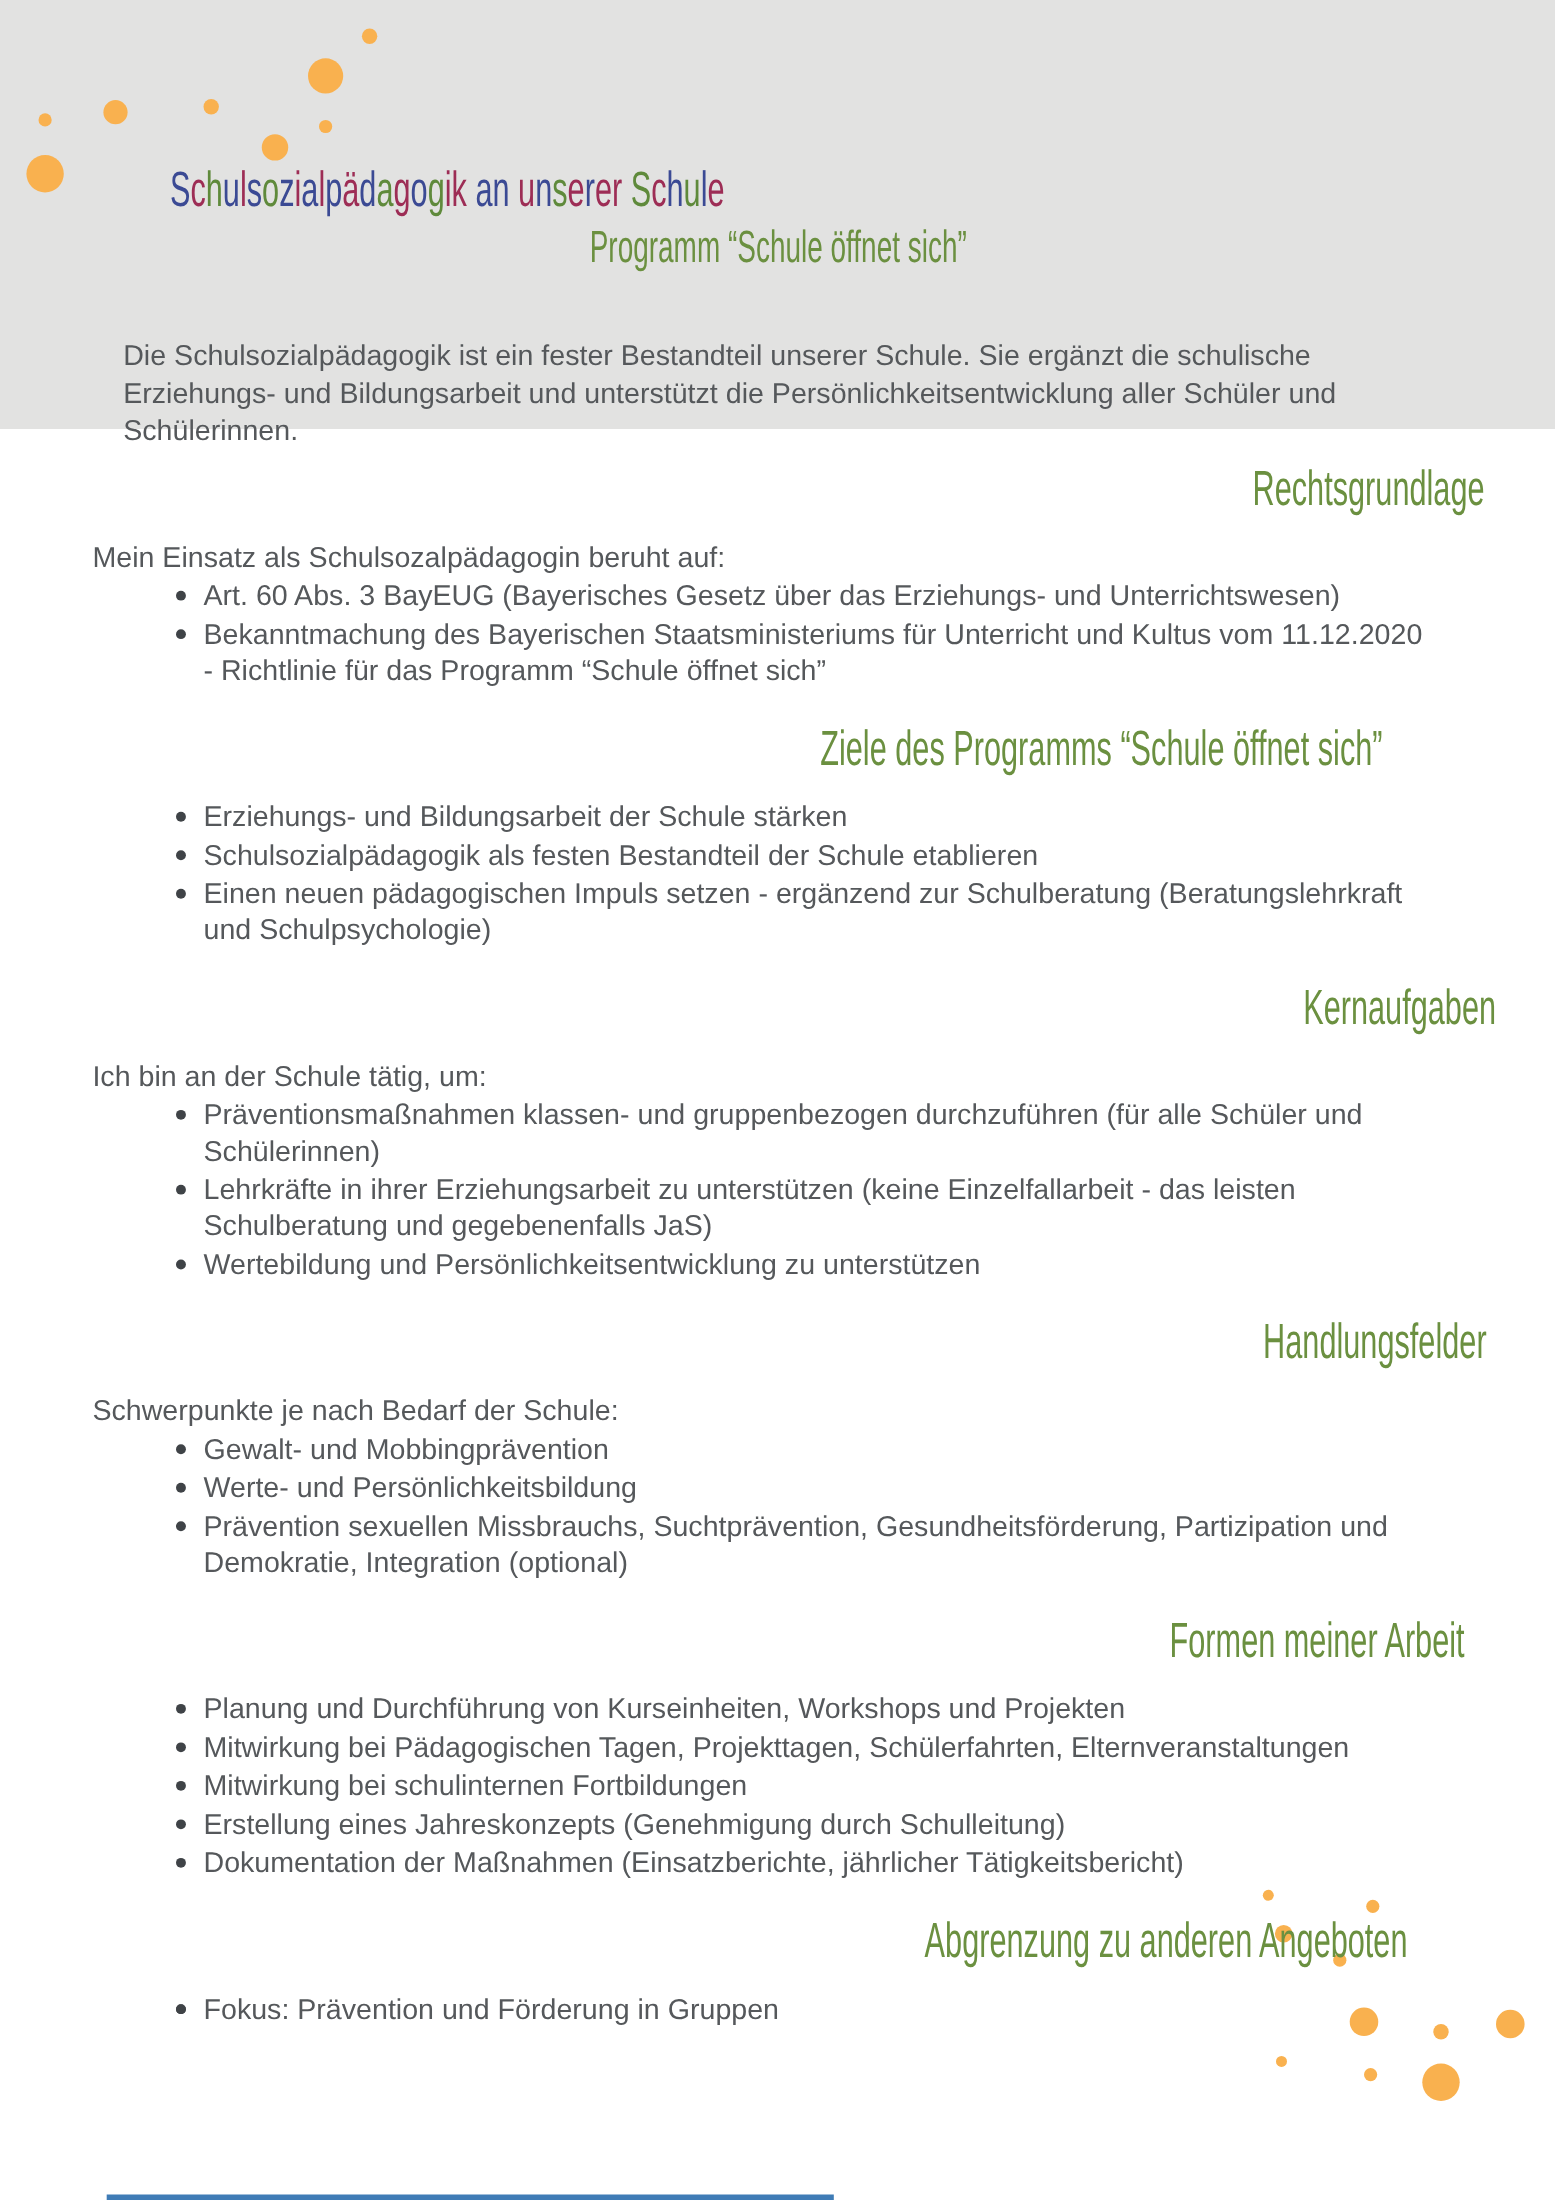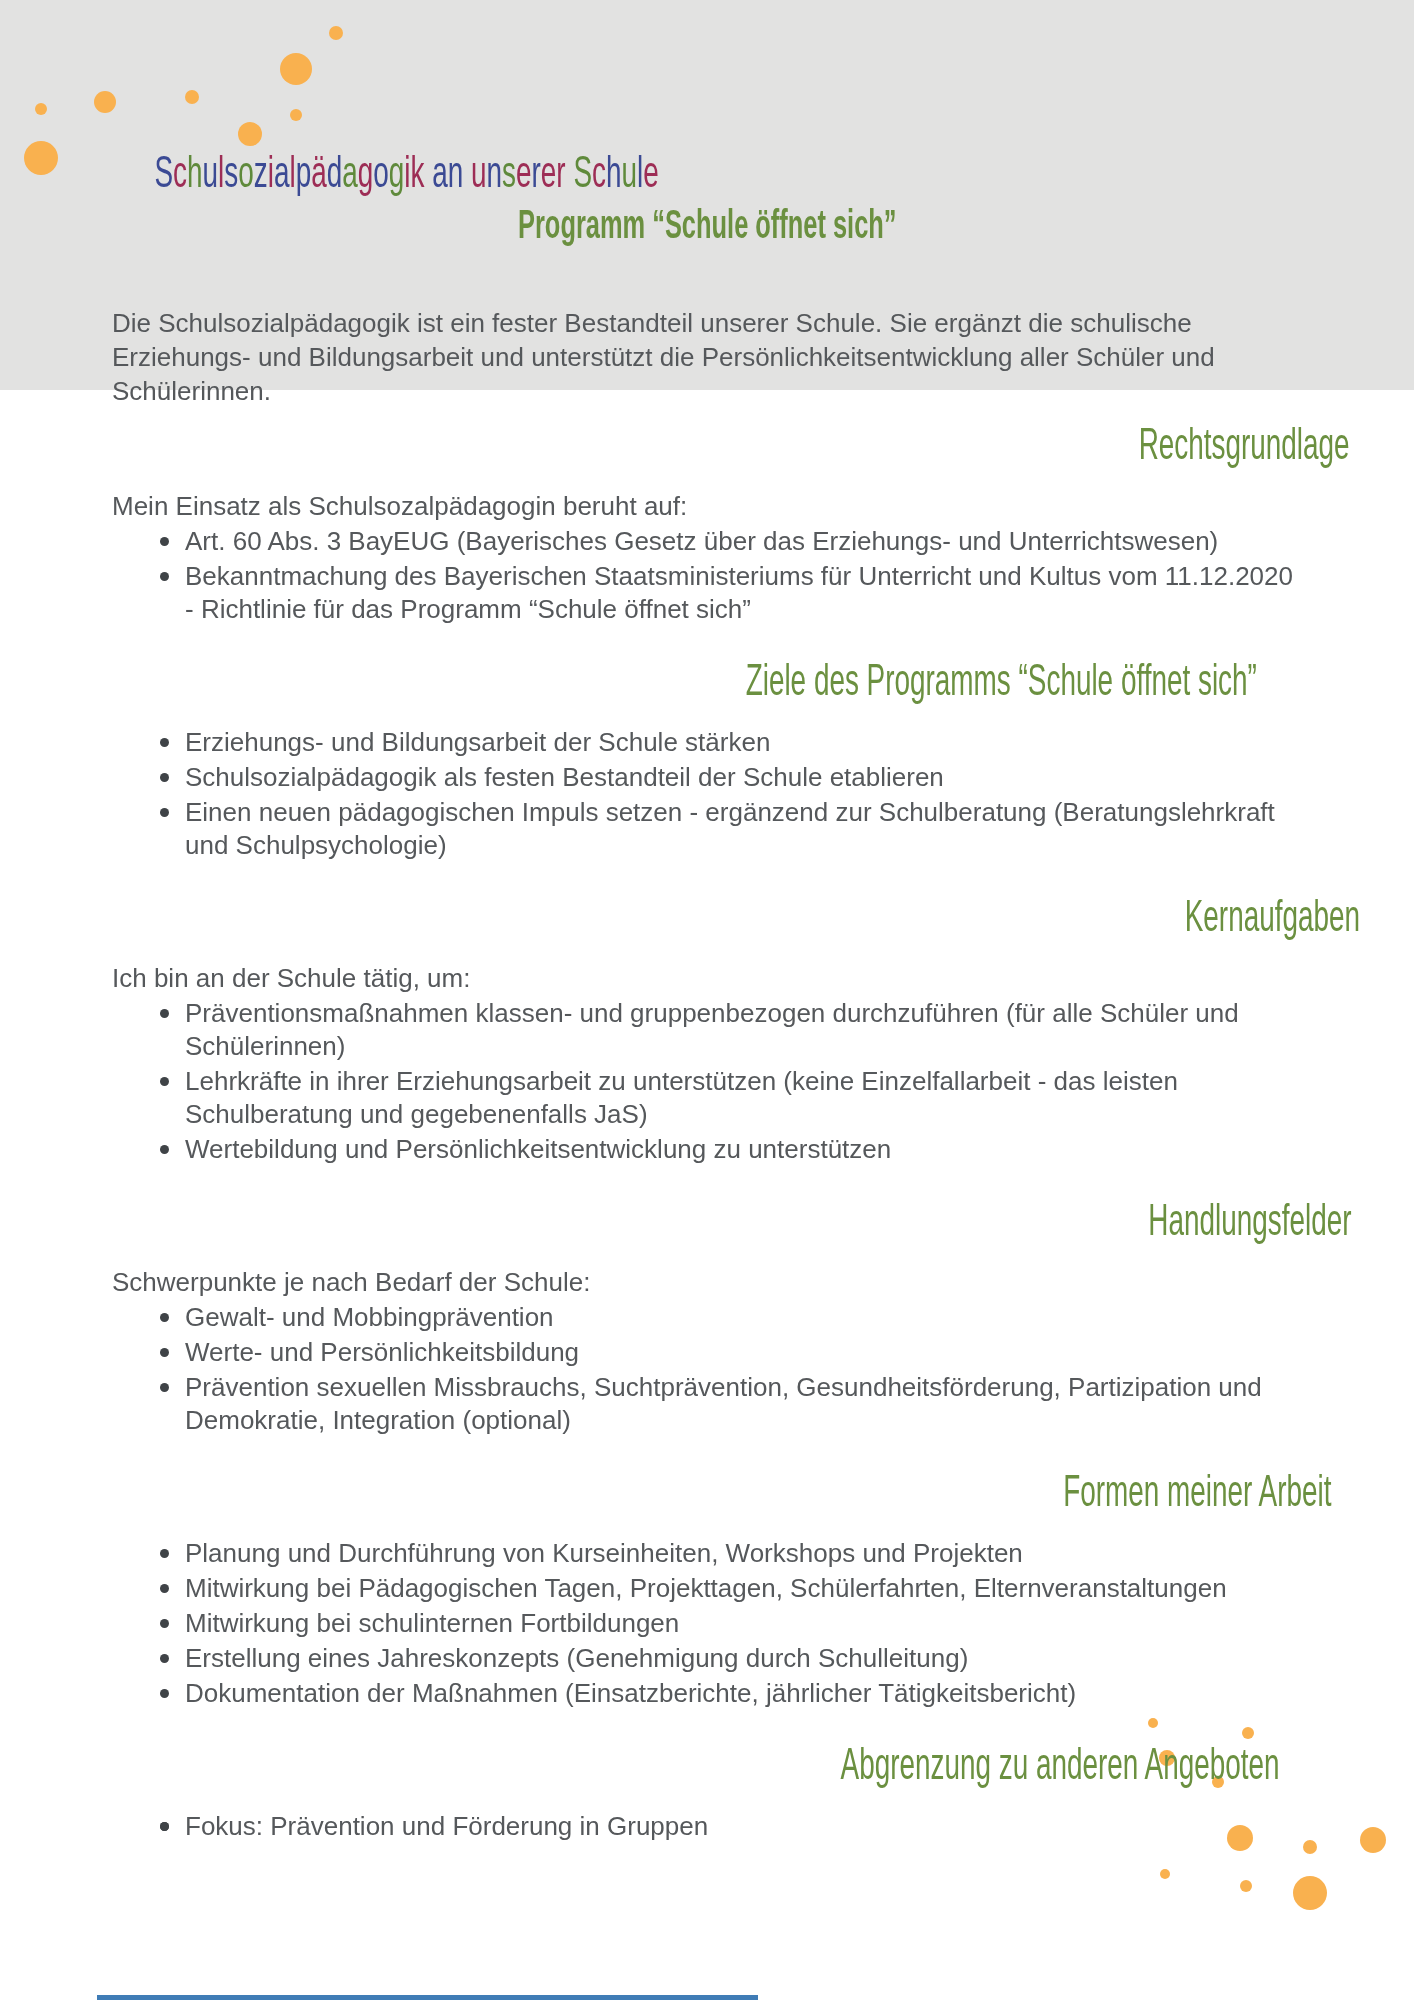--- a/index.html
+++ b/index.html
@@ -20,38 +20,38 @@
   .dot{position:absolute;border-radius:50%;background:var(--c-orange,#f9b14f);}
   
   .title{
     position:absolute;top:106px;left:0;width:100%;
     text-align:left;font-size:45px;line-height:72px;white-space:nowrap;
   }
   .title-inner{display:inline-block;transform:scaleX(0.62);transform-origin:50% 50%;font-weight:400;}
   .subtitle{
     position:absolute;top:196px;left:0;width:100%;
     text-align:center;font-size:41px;line-height:56px;
-    color:var(--c-heading,#6b9040);white-space:nowrap;font-weight:bold;
+    color:var(--c-heading,#6b9040);white-space:nowrap;
   }
   .subtitle-inner{display:inline-block;transform:scaleX(0.62);transform-origin:50% 50%;}
   .intro{
     position:absolute;top:280px;left:112px;width:1195px;
     font-size:26px;line-height:34px;
   }
   
   .content{position:absolute;top:390px;left:0;width:100%;}
   .section h2{
     margin:30px 0 22px 0;
     text-align:right;font-weight:400;
     font-size:45px;line-height:48px;
     color:var(--c-heading,#6b9040);white-space:nowrap;
   }
   .section h2 .h-inner{display:inline-block;transform:scaleX(0.62);transform-origin:50% 50%;}
   .section .lead{
-    margin:0 0 2px 0;padding-left:112px;
+    margin:0 0 2px 0;padding-left:84px;
     font-size:26px;line-height:33px;max-width:1190px;
   }
   .section ul{list-style:none;margin:0;padding:0 110px 0 112px;}
   .section li{
     position:relative;padding-left:73px;margin:0 0 2px 0;
     font-size:26px;line-height:33px;max-width:1117px;
   }
   .section li .bullet{
     position:absolute;left:48px;top:12px;width:9px;height:9px;border-radius:50%;
     background:#3f4347;

